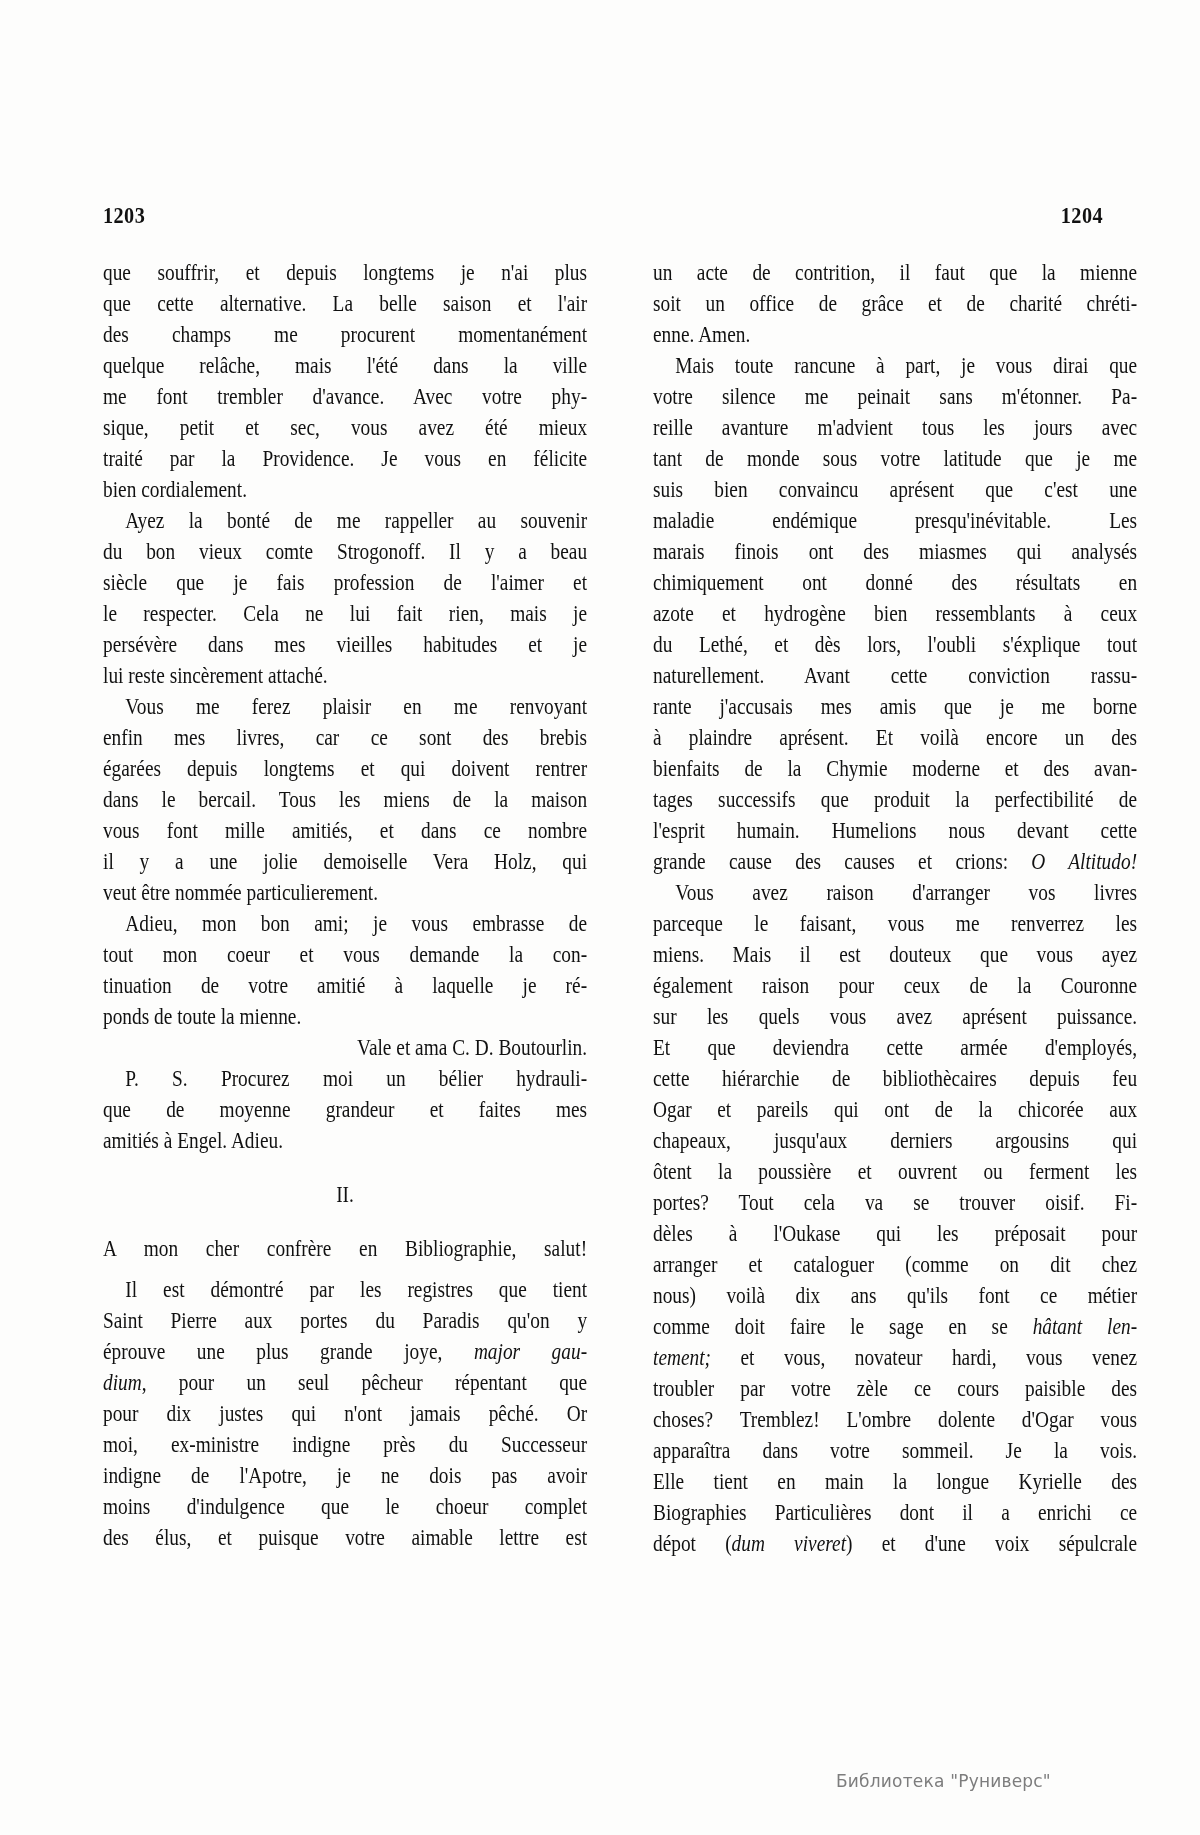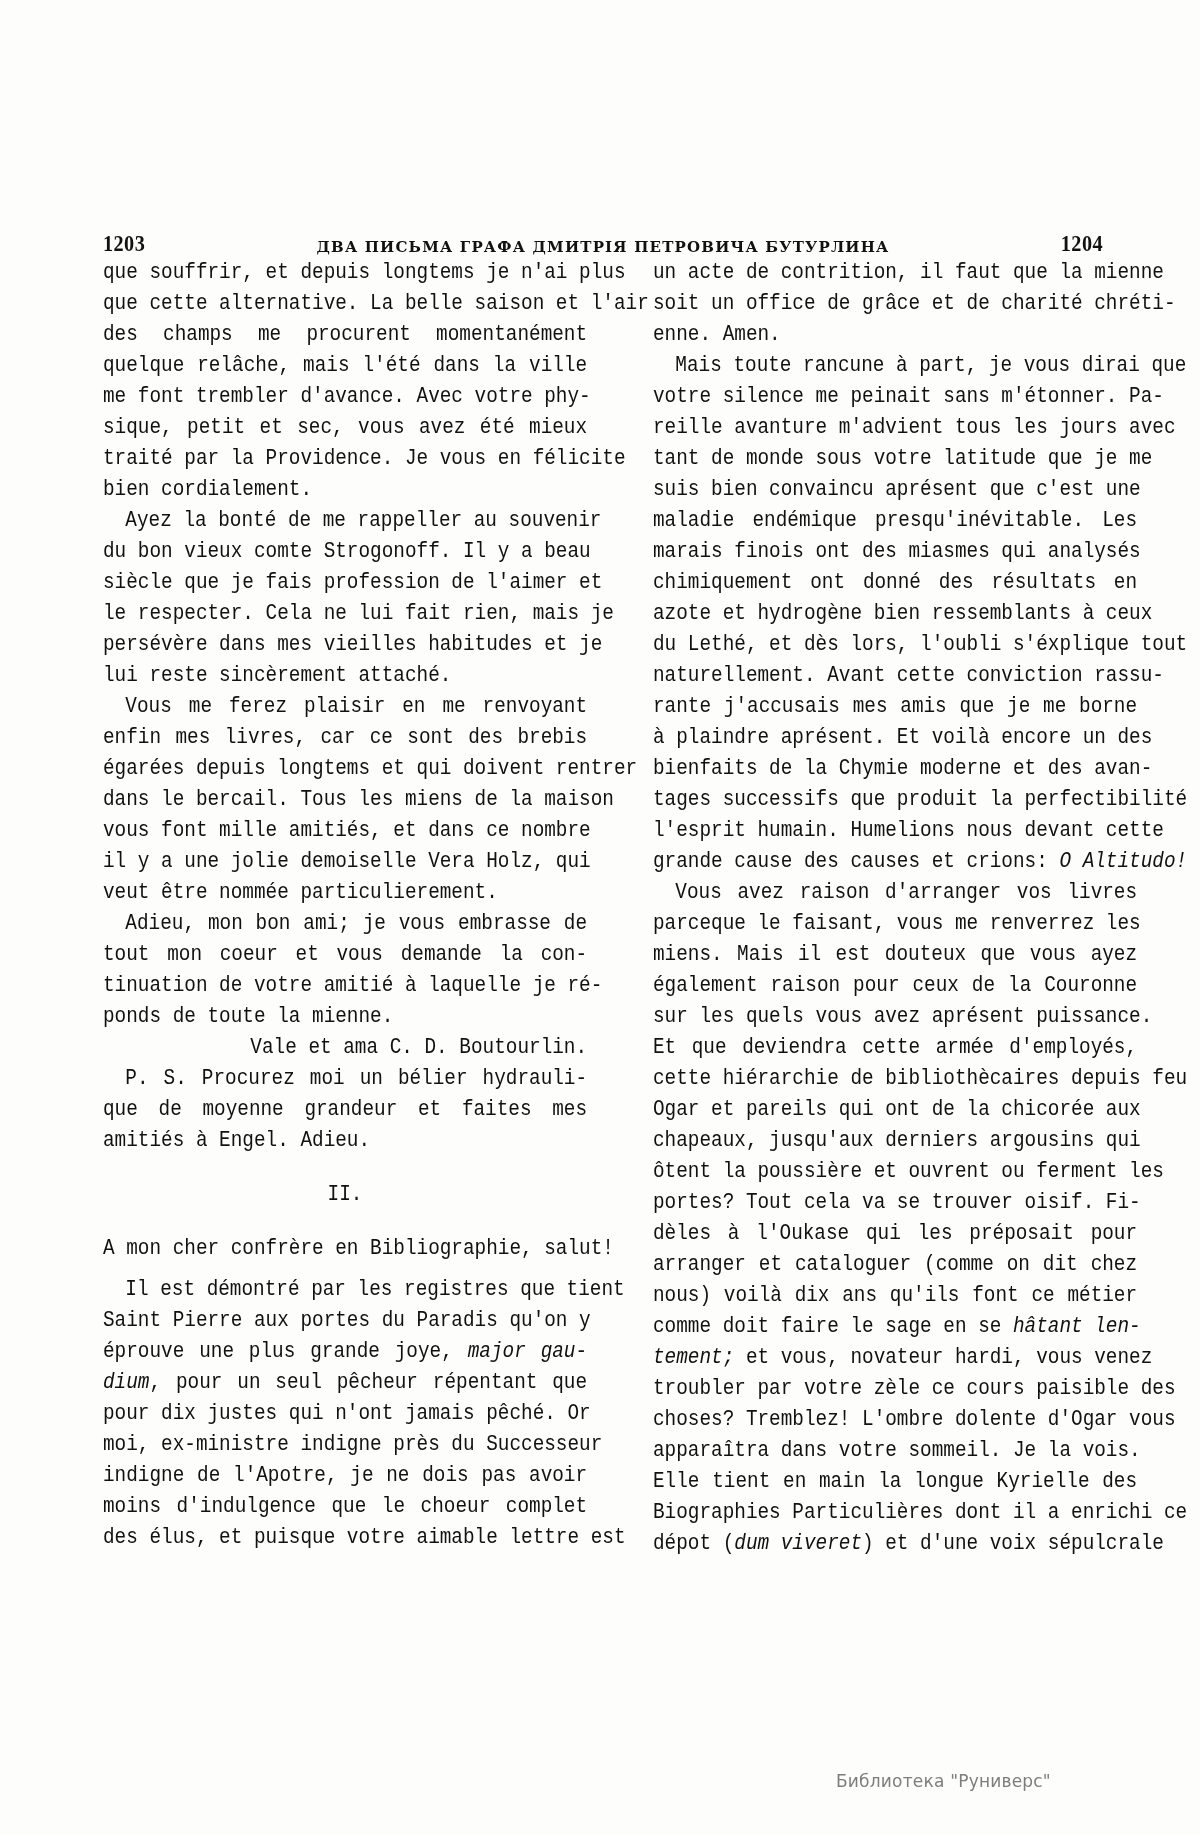--- a/index.html
+++ b/index.html
@@ -5,36 +5,36 @@
   html, body { margin: 0; padding: 0; }
   body {
     width: 1200px; height: 1835px;
     background: #fdfdfc;
     position: relative;
     overflow: hidden;
     font-family: "Liberation Serif", "DejaVu Serif", serif;
     color: #111;
   }
   .running-head {
-    position: absolute; left: 103px; top: 203px; width: 1000px; height: 30px; margin-top: 28px;
+    position: absolute; left: 103px; top: 203px; width: 1000px; height: 30px;
   }
   .page-num {
     position: absolute; top: 0; font-size: 23px; font-weight: bold; letter-spacing: 0.5px;
     transform: scaleX(0.88); transform-origin: left top;
   }
   .page-num.left { left: 0; }
   .page-num.right { right: 0; transform-origin: right top; }
   .head-title {
     position: absolute; left: 0; right: 0; top: 7px; text-align: center;
     font-size: 15px; font-weight: bold; letter-spacing: 1.2px;
     font-family: "DejaVu Serif", serif;
   }
   .column {
     position: absolute; top: 257px; width: 484px;
-    font-size: 22.5px; line-height: 31px; font-family: Liberation Mono, monospace;
+    font-size: 22.5px; line-height: 31px;
   }
   .column.left { left: 103px; }
   .column.right { left: 653px; }
   .line {
     display: block; height: 31px; white-space: nowrap;
     text-align: justify; text-align-last: justify;
     transform: scaleX(0.86); transform-origin: left center;
     width: 116.3%;
   }
   .line.last { text-align-last: left; }
@@ -48,21 +48,20 @@
     position: absolute; left: 836px; top: 1771px;
     font-family: "DejaVu Sans", sans-serif; font-size: 17px;
     color: #7d7d7d; letter-spacing: 0.2px;
   }
 </style>
 </head>
 <body>
 
 <div class="running-head">
   <span class="page-num left">1203</span>
-  <span class="head-title">ДВА ПИСЬМА ГРАФА ДМИТРІЯ ПЕТРОВИЧА БУТУРЛИНА</span>
   <span class="page-num right">1204</span>
 </div>
 
 <div class="column left">
   <span class="line">que souffrir, et depuis longtems je n'ai plus</span>
   <span class="line">que cette alternative. La belle saison et l'air</span>
   <span class="line">des champs me procurent momentanément</span>
   <span class="line">quelque relâche, mais l'été dans la ville</span>
   <span class="line">me font trembler d'avance. Avec votre phy-</span>
   <span class="line">sique, petit et sec, vous avez été mieux</span>

